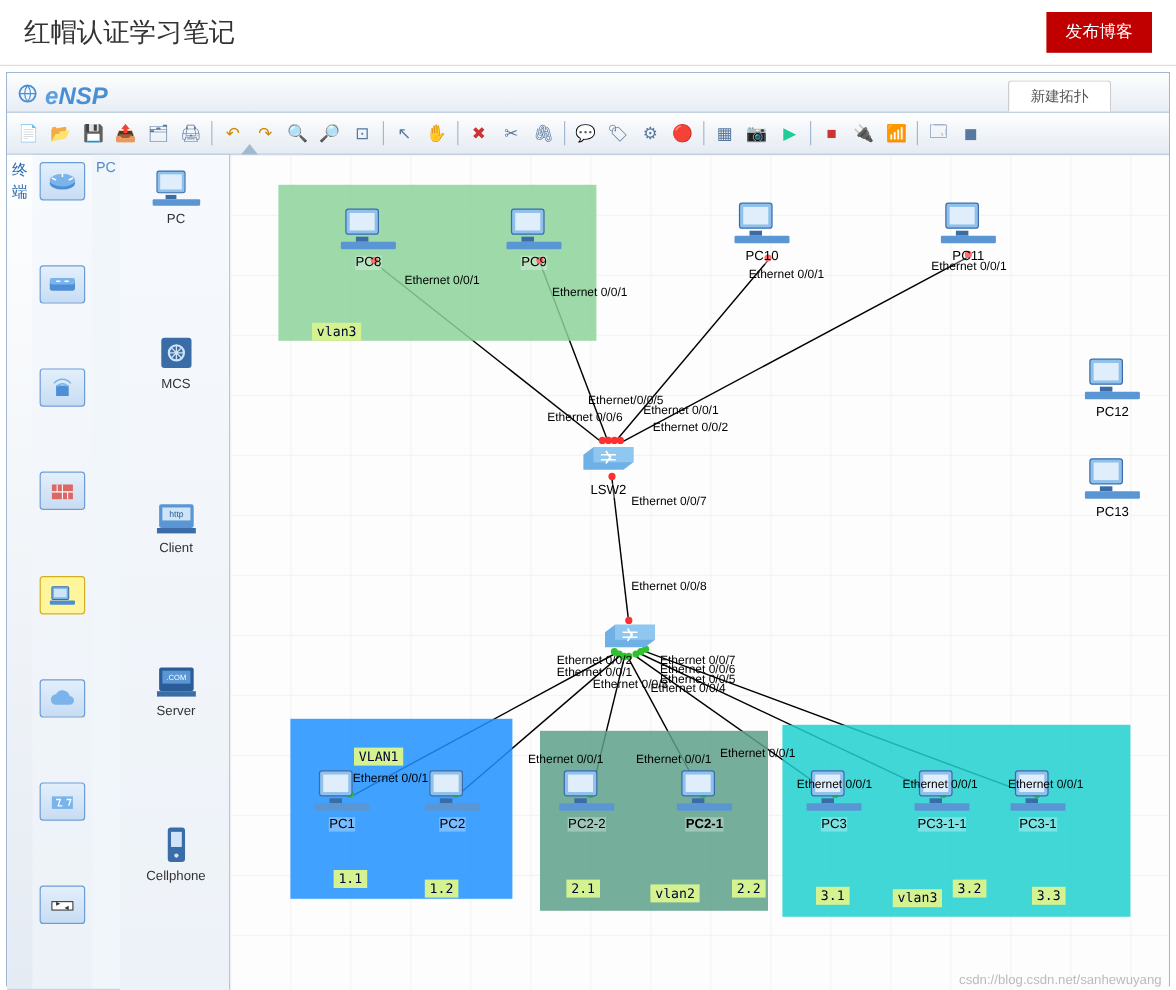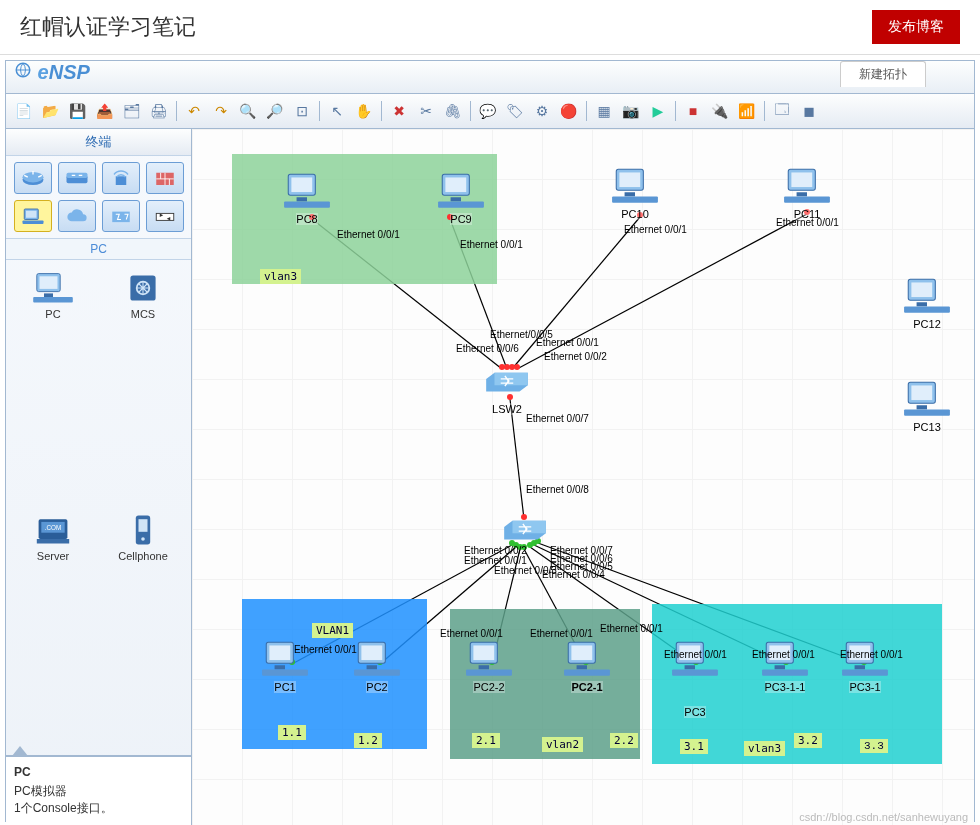--- a/index.html
+++ b/index.html
@@ -1,29 +1,29 @@
 <!DOCTYPE html>
 <html><head>
 <meta charset="utf-8">
 <style>
 body{margin:0;font-family:Arial,"Microsoft YaHei",sans-serif;background:#fff;width:980px;height:825px;overflow:hidden;position:relative}
 .top-header{display:flex;justify-content:space-between;align-items:center;padding:10px 20px;border-bottom:1px solid #ddd}
 .top-title{font-size:22px;color:#333}
 .publish-btn{background:#c00000;color:#fff;padding:8px 16px;border:none;font-size:14px;cursor:pointer}
 .app-window{border:1px solid #a2b8d1;margin:5px;background:#fff;position:relative;height:760px}
-.app-titlebar{background:linear-gradient(#fdfefe,#e8eef5);border-bottom:1px solid #a2b8d1;display:flex;align-items:flex-start;height:32px;padding:0 8px}
+.app-titlebar{background:linear-gradient(#fdfefe,#e8eef5);border-bottom:1px solid #a2b8d1;display:flex;align-items:flex-end;height:32px;padding:0 8px}
 .logo{color:#4a8fd4;font-weight:bold;font-size:20px;font-style:italic}
 .logo .e{color:#5aa0e0}
 .tab-area{display:flex;justify-content:flex-end;flex:1;padding-right:40px}
 .tab{background:#fff;border:1px solid #ccc;border-bottom:none;padding:4px 18px;font-size:12px;color:#555;border-radius:3px 3px 0 0}
 .toolbar{background:linear-gradient(#fdfefe,#e5ebf3);border-bottom:1px solid #a2b8d1;display:flex;align-items:center;height:30px;padding:2px 6px;gap:3px;flex-wrap:nowrap}
 .tb-btn{width:22px;height:22px;border:1px solid transparent;border-radius:3px;display:flex;align-items:center;justify-content:center;font-size:14px;cursor:pointer}
 .tb-sep{width:1px;height:20px;background:#a2b8d1;margin:0 2px}
 .main-area{display:flex;height:calc(100% - 64px)}
-.sidebar{width:185px;background:linear-gradient(#f6f9fd,#edf2f8);border-right:1px solid #a2b8d1;display:flex;flex-direction:column}
+.sidebar{width:185px;background:linear-gradient(#f6f9fd,#edf2f8);border-right:1px solid #a2b8d1;display:flex;flex-direction:row}
 .side-panel-title{text-align:center;color:#2d6bb2;font-size:13px;padding:4px;background:linear-gradient(#fdfefe,#e5ebf3);border-bottom:1px solid #c2d4e8}
 .device-categories{display:flex;flex-wrap:wrap;padding:6px;gap:6px;justify-content:center;border-bottom:1px solid #c2d4e8}
 .dev-cat{width:36px;height:30px;border:1px solid #6b9dd5;border-radius:3px;background:linear-gradient(#e3effb,#c7dcf3);display:flex;align-items:center;justify-content:center;cursor:pointer;position:relative}
 .dev-cat.selected{background:#fff59d;border-color:#d4b020}
 .dev-cat svg{width:28px;height:24px}
 .side-sub-title{text-align:center;color:#4c8cd7;font-size:12px;padding:3px;background:#f1f6fb;border-bottom:1px solid #c2d4e8}
 .device-list{display:flex;flex-wrap:wrap;padding:8px 4px;gap:4px;justify-content:flex-start;flex:1}
 .dev-item{width:82px;display:flex;flex-direction:column;align-items:center;cursor:pointer;padding:2px}
 .dev-item svg{width:44px;height:36px}
 .dev-label{font-size:11px;color:#333;margin-top:2px}
@@ -178,20 +178,29 @@
           <div class="dev-item">
             <svg viewBox="0 0 48 40">
               <rect x="10" y="6" width="28" height="28" rx="3" fill="#3a6da8"></rect>
               <circle cx="24" cy="20" r="7" fill="none" stroke="#cfe4f7" stroke-width="2"></circle>
               <path d="M24 13v14M17 20h14M19 15l10 10M29 15l-10 10" stroke="#cfe4f7" stroke-width="1.2"></path>
             </svg>
             <span class="dev-label">MCS</span>
           </div>
           <div class="dev-item">
             <svg viewBox="0 0 48 40">
+              <rect x="8" y="8" width="32" height="22" rx="2" fill="#5a96d4"></rect>
+              <rect x="11" y="11" width="26" height="12" fill="#cfe4f7"></rect>
+              <text x="24" y="20" font-size="8" fill="#2a5d98" text-anchor="middle">http</text>
+              <rect x="6" y="30" width="36" height="5" fill="#3a6da8"></rect>
+            </svg>
+            <span class="dev-label">Client</span>
+          </div>
+          <div class="dev-item">
+            <svg viewBox="0 0 48 40">
               <rect x="8" y="8" width="32" height="22" rx="2" fill="#2a5d98"></rect>
               <rect x="11" y="11" width="26" height="12" fill="#5a96d4"></rect>
               <text x="24" y="20" font-size="7" fill="#fff" text-anchor="middle">.COM</text>
               <rect x="6" y="30" width="36" height="5" fill="#3a6da8"></rect>
             </svg>
             <span class="dev-label">Server</span>
           </div>
           <div class="dev-item">
             <svg viewBox="0 0 48 40">
               <rect x="16" y="4" width="16" height="32" rx="3" fill="#3a6da8"></rect>
@@ -220,21 +229,21 @@
           <line x1="328" y1="420" x2="300" y2="535"></line>
           <line x1="332" y1="420" x2="394" y2="535"></line>
           <line x1="338" y1="418" x2="504" y2="535"></line>
           <line x1="342" y1="416" x2="594" y2="535"></line>
           <line x1="346" y1="414" x2="672" y2="535"></line>
         </svg>
       <div class="watermark">csdn://blog.csdn.net/sanhewuyang</div>
     <div class="vlan-box vlan-green" style="left: 40px; top: 25px; width: 265px; height: 130px;"></div>
         <div class="vlan-label" style="left: 68px; top: 140px;">vlan3</div>
         <div class="vlan-box vlan-blue" style="left: 50px; top: 470px; width: 185px; height: 150px;"></div>
-        <div class="vlan-label" style="left: 120px; top: 494px;">VLAN1</div>
+        <div class="vlan-label" style="left: 103px; top: 494px;">VLAN1</div>
         <div class="vlan-box vlan-darkgreen" style="left: 258px; top: 480px; width: 190px; height: 150px;"></div>
         <div class="vlan-label" style="left: 350px; top: 608px;">vlan2</div>
         <div class="vlan-box vlan-cyan" style="left: 460px; top: 475px; width: 290px; height: 160px;"></div>
         <div class="vlan-label" style="left: 552px; top: 612px;">vlan3</div>
         <div class="link-dot red" style="left: 117px; top: 85px;"></div>
         <div class="link-dot red" style="left: 255px; top: 85px;"></div>
         <div class="link-dot red" style="left: 445px; top: 83px;"></div>
         <div class="link-dot red" style="left: 612px; top: 80px;"></div>
         <div class="link-dot red" style="left: 307px; top: 235px;"></div>
         <div class="link-dot red" style="left: 312px; top: 235px;"></div>
@@ -258,21 +267,21 @@
         <div class="link-dot green" style="left: 669px; top: 530px;"></div>
         <div class="node" style="left: 90px; top: 40px;">
           <svg viewBox="0 0 48 40">
             <rect x="6" y="4" width="26" height="20" rx="2" fill="#8fc1ec" stroke="#3a6da8"></rect>
             <rect x="9" y="7" width="20" height="14" fill="#e0eefb"></rect>
             <rect x="14" y="26" width="10" height="4" fill="#3a6da8"></rect>
             <rect x="2" y="30" width="44" height="6" rx="1" fill="#5a96d4"></rect>
           </svg>
           <span class="node-label">PC8</span>
         </div>
-        <div class="node" style="left: 244px; top: 40px;">
+        <div class="node" style="left: 228px; top: 40px;">
           <svg viewBox="0 0 48 40">
             <rect x="6" y="4" width="26" height="20" rx="2" fill="#8fc1ec" stroke="#3a6da8"></rect>
             <rect x="9" y="7" width="20" height="14" fill="#e0eefb"></rect>
             <rect x="14" y="26" width="10" height="4" fill="#3a6da8"></rect>
             <rect x="2" y="30" width="44" height="6" rx="1" fill="#5a96d4"></rect>
           </svg>
           <span class="node-label">PC9</span>
         </div>
         <div class="node" style="left: 418px; top: 35px; justify-content: space-between;">
           <svg viewBox="0 0 48 40">
@@ -285,21 +294,21 @@
         </div>
         <div class="node" style="left: 590px; top: 35px;">
           <svg viewBox="0 0 48 40">
             <rect x="6" y="4" width="26" height="20" rx="2" fill="#8fc1ec" stroke="#3a6da8"></rect>
             <rect x="9" y="7" width="20" height="14" fill="#e0eefb"></rect>
             <rect x="14" y="26" width="10" height="4" fill="#3a6da8"></rect>
             <rect x="2" y="30" width="44" height="6" rx="1" fill="#5a96d4"></rect>
           </svg>
           <span class="node-label">PC11</span>
         </div>
-        <div class="node" style="left: 710px; top: 145px;">
+        <div class="node" style="left: 710px; top: 165px;">
           <svg viewBox="0 0 48 40">
             <rect x="6" y="4" width="26" height="20" rx="2" fill="#8fc1ec" stroke="#3a6da8"></rect>
             <rect x="9" y="7" width="20" height="14" fill="#e0eefb"></rect>
             <rect x="14" y="26" width="10" height="4" fill="#3a6da8"></rect>
             <rect x="2" y="30" width="44" height="6" rx="1" fill="#5a96d4"></rect>
           </svg>
           <span class="node-label">PC12</span>
         </div>
         <div class="node" style="left: 710px; top: 248px;">
           <svg viewBox="0 0 48 40">
@@ -355,21 +364,21 @@
         </div>
         <div class="node" style="left: 370px; top: 508px; font-weight: bold;">
           <svg viewBox="0 0 48 40">
             <rect x="6" y="4" width="26" height="20" rx="2" fill="#8fc1ec" stroke="#3a6da8"></rect>
             <rect x="9" y="7" width="20" height="14" fill="#e0eefb"></rect>
             <rect x="14" y="26" width="10" height="4" fill="#3a6da8"></rect>
             <rect x="2" y="30" width="44" height="6" rx="1" fill="#5a96d4"></rect>
           </svg>
           <span class="node-label">PC2-1</span>
         </div>
-        <div class="node" style="left: 478px; top: 508px; gap: 25px;">
+        <div class="node" style="left: 478px; top: 508px;">
           <svg viewBox="0 0 48 40">
             <rect x="6" y="4" width="26" height="20" rx="2" fill="#8fc1ec" stroke="#3a6da8"></rect>
             <rect x="9" y="7" width="20" height="14" fill="#e0eefb"></rect>
             <rect x="14" y="26" width="10" height="4" fill="#3a6da8"></rect>
             <rect x="2" y="30" width="44" height="6" rx="1" fill="#5a96d4"></rect>
           </svg>
           <span class="node-label">PC3</span>
         </div>
         <div class="node" style="left: 568px; top: 508px;">
           <svg viewBox="0 0 48 40">
@@ -412,16 +421,16 @@
         <div class="port-label" style="left: 408px; top: 494px;">Ethernet 0/0/1</div>
         <div class="port-label" style="left: 472px; top: 520px;">Ethernet 0/0/1</div>
         <div class="port-label" style="left: 560px; top: 520px;">Ethernet 0/0/1</div>
         <div class="port-label" style="left: 648px; top: 520px;">Ethernet 0/0/1</div>
         <div class="ip-label" style="left: 86px; top: 596px;">1.1</div>
         <div class="ip-label" style="left: 162px; top: 604px;">1.2</div>
         <div class="ip-label" style="left: 280px; top: 604px;">2.1</div>
         <div class="ip-label" style="left: 418px; top: 604px;">2.2</div>
         <div class="ip-label" style="left: 488px; top: 610px;">3.1</div>
         <div class="ip-label" style="left: 602px; top: 604px;">3.2</div>
-        <div class="ip-label" style="left: 668px; top: 610px; font-family: Liberation Mono, monospace;">3.3</div>
+        <div class="ip-label" style="left: 668px; top: 610px;">3.3</div>
       </div>
   </div>
 </div>
 
 </body></html>

